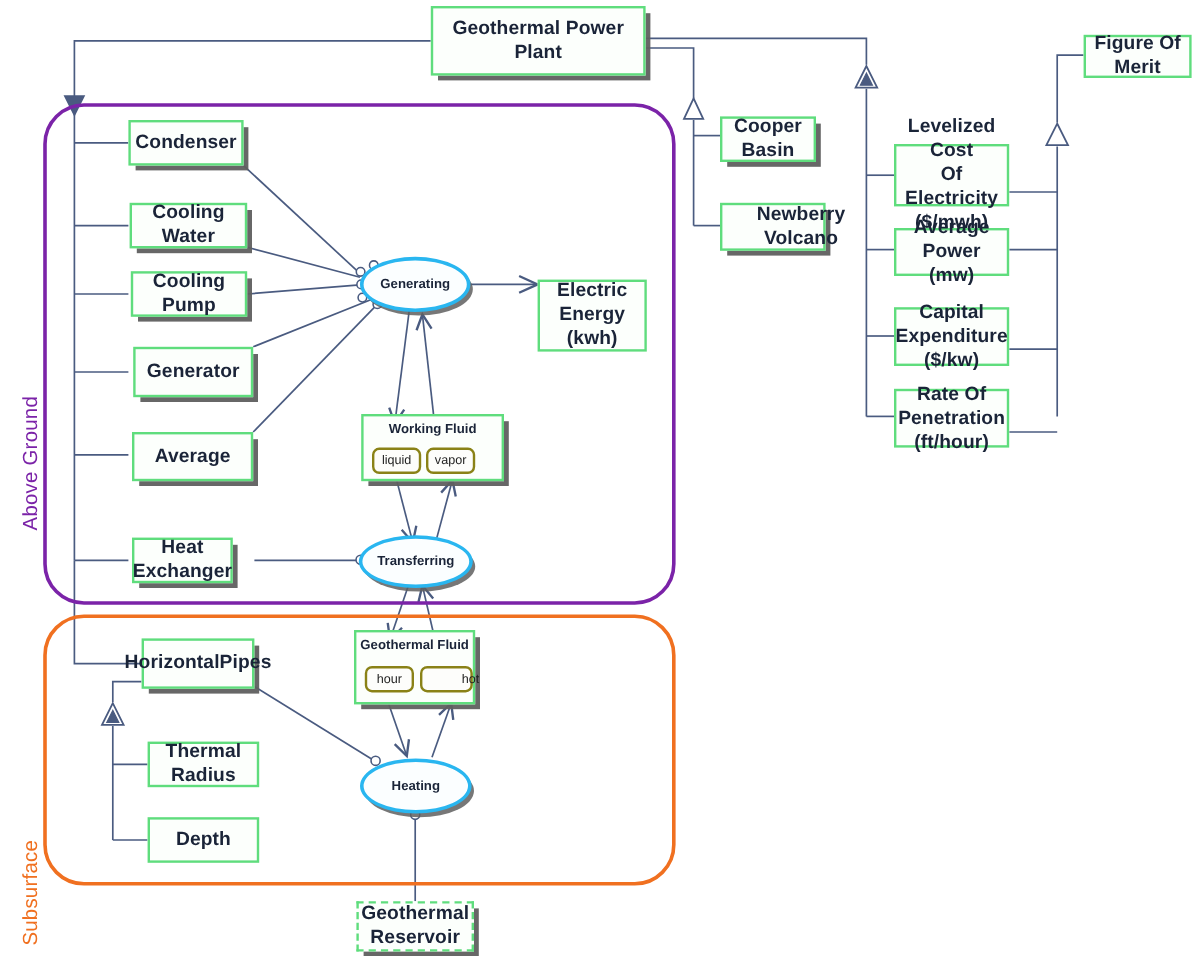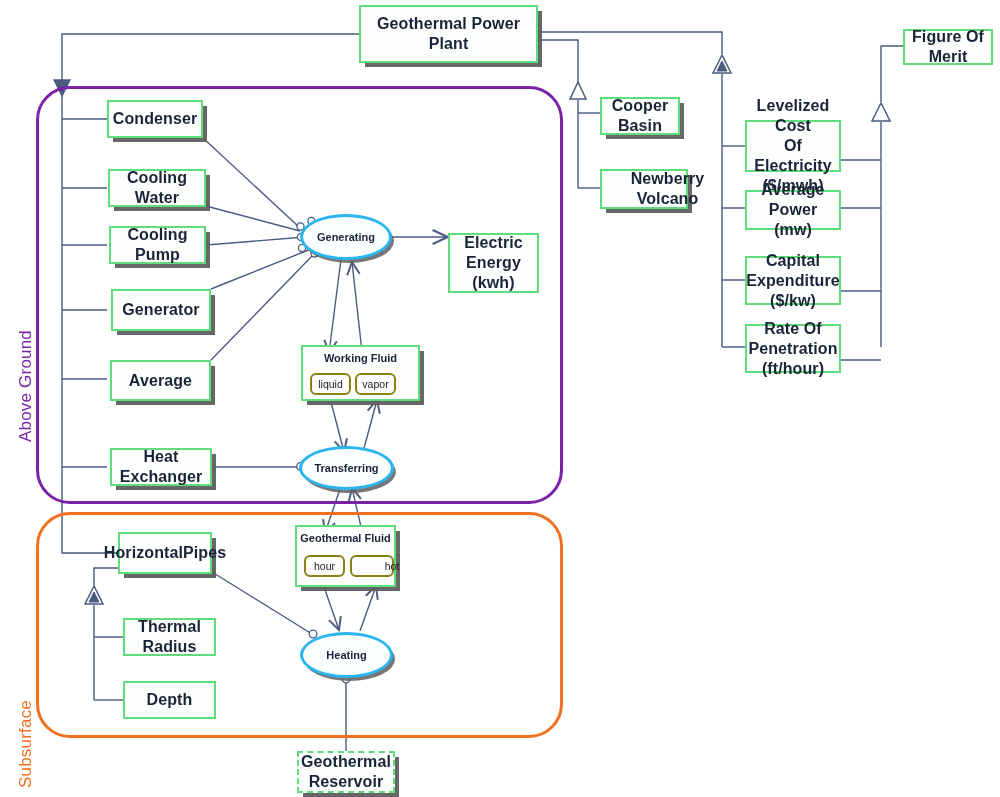--- a/index.html
+++ b/index.html
@@ -163,21 +163,21 @@
   <div class="node shadow" style="left:107px;top:100px;width:96px;height:38px;">Condenser</div>
 
   <div class="node shadow" style="left:108px;top:169px;width:98px;height:38px;">Cooling Water</div>
 
   <div class="node shadow" style="left:109px;top:226px;width:97px;height:38px;">Cooling Pump</div>
 
   <div class="node shadow" style="left:111px;top:289px;width:100px;height:42px;">Generator</div>
 
   <div class="node shadow" style="left:110px;top:360px;width:101px;height:41px;">Average</div>
 
-  <div class="node shadow" style="left:110px;top:448px;width:102px;height:38px;">Heat Exchanger</div>
+  <div class="node shadow" style="left:110px;top:448px;width:84px;height:38px;">Heat Exchanger</div>
 
   <div class="node noshadow" style="left:448px;top:216px;width:91px;height:60px;flex-direction:column;margin-top:17px;">
     <span>Electric Energy</span>
     <span>(kwh)</span>
   </div>
 
   <div class="node shadow" style="left:600px;top:97px;width:80px;height:38px;">Cooper Basin</div>
 
   <div class="node shadow" style="left:600px;top:169px;width:88px;height:40px;flex-direction:column;padding-left:47px;">
     <span>Newberry</span>

